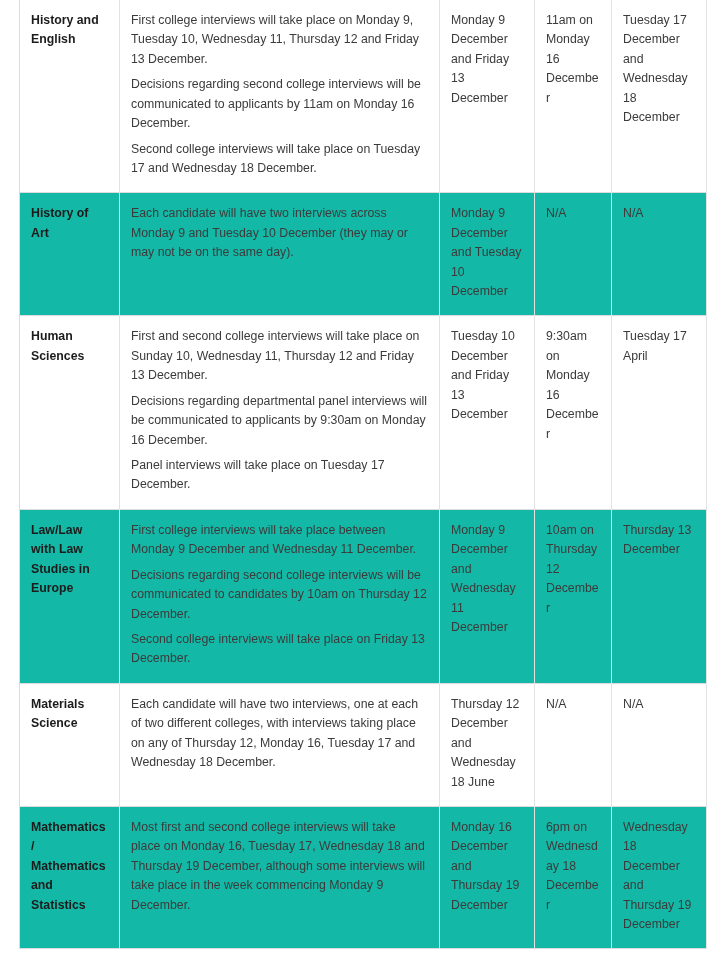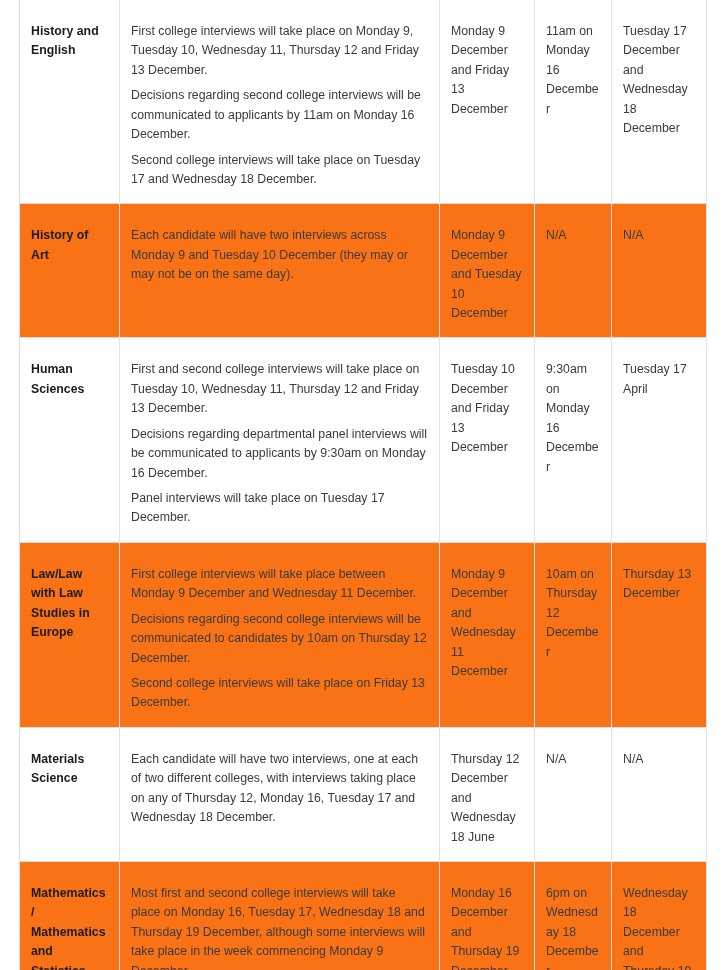--- a/index.html
+++ b/index.html
@@ -42,37 +42,37 @@
   table.schedule col.c-decision { width: 77px; }
   table.schedule col.c-second   { width: 95px; }
 
   table.schedule tr {
     border-top: 1px solid #dcdcdc;
     border-bottom: 1px solid #dcdcdc;
   }
 
   table.schedule td {
     vertical-align: top;
-    padding: 22px 11px 14px 11px;
+    padding: 11px 11px 14px 11px;
     border-left: 1px solid #e3e3e3;
     border-right: 1px solid #e3e3e3;
     font-size: 12.3px;
     line-height: 1.58;
     color: #3b3b3b;
     word-wrap: break-word;
   }
 
   table.schedule td.subject {
     font-weight: bold;
     color: #1c1c1c;
     border-left: 1px solid #dcdcdc;
   }
 
   table.schedule tr.shaded td {
-    background: #f97316;
+    background: #14b8a6;
   }
   table.schedule tr.plain td {
     background: #ffffff;
   }
 
   .details p {
     margin: 0 0 0 0;
   }
   .details p + p {
     margin-top: 6px;
@@ -107,21 +107,21 @@
           <td class="details">
             <p>Each candidate will have two interviews across Monday 9 and Tuesday 10 December (they may or may not be on the same day).</p>
           </td>
           <td>Monday 9 December and Tuesday 10 December</td>
           <td>N/A</td>
           <td>N/A</td>
         </tr>
         <tr class="plain">
           <td class="subject">Human Sciences</td>
           <td class="details">
-            <p>First and second college interviews will take place on Tuesday 10, Wednesday 11, Thursday 12 and Friday 13 December.</p>
+            <p>First and second college interviews will take place on Sunday 10, Wednesday 11, Thursday 12 and Friday 13 December.</p>
             <p>Decisions regarding departmental panel interviews will be communicated to applicants by 9:30am on Monday 16 December.</p>
             <p>Panel interviews will take place on Tuesday 17 December.</p>
           </td>
           <td>Tuesday 10 December and Friday 13 December</td>
           <td>9:30am on Monday 16 December</td>
           <td>Tuesday 17 April</td>
         </tr>
         <tr class="shaded">
           <td class="subject">Law/Law with Law Studies in Europe</td>
           <td class="details">

